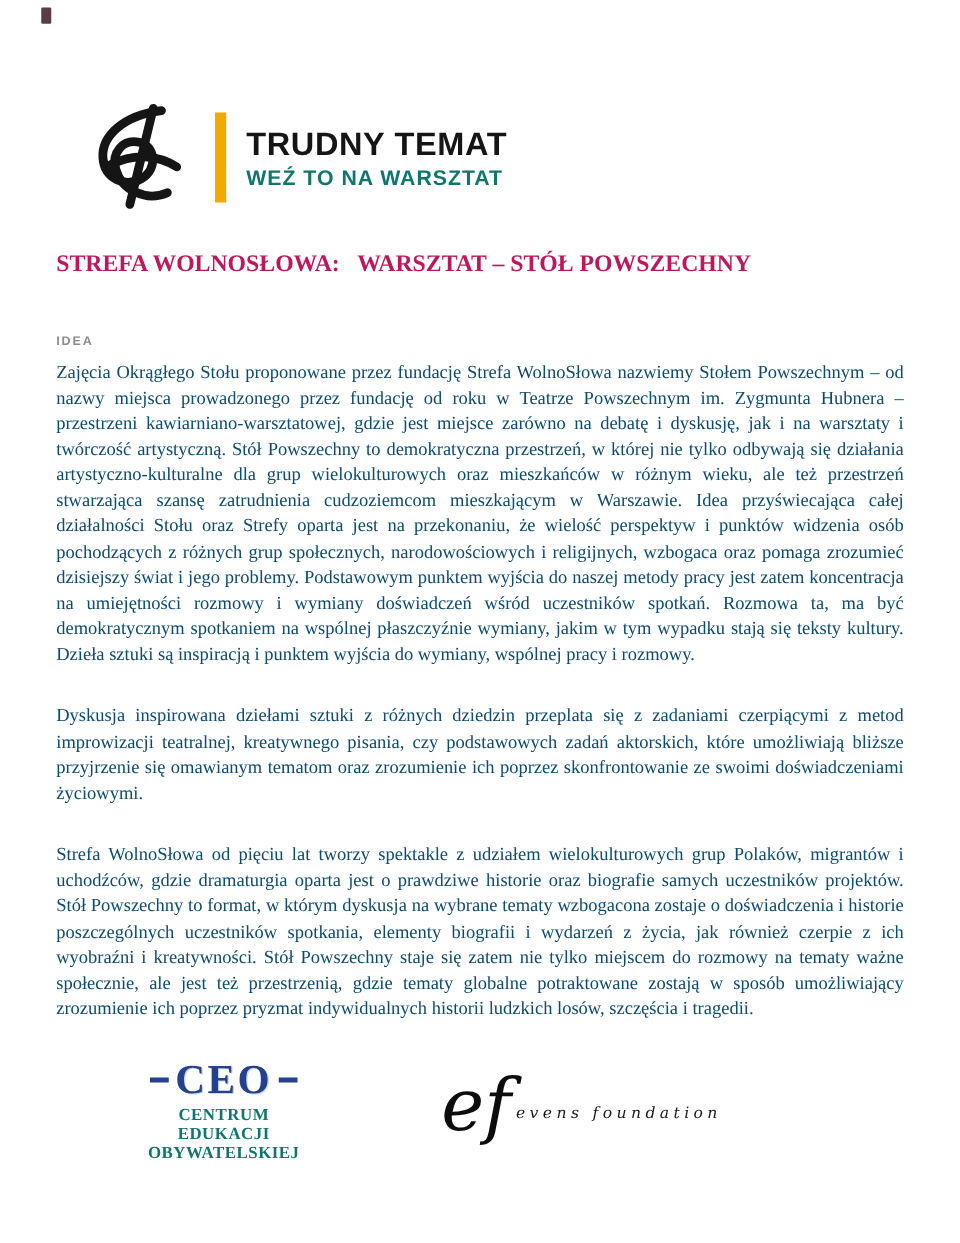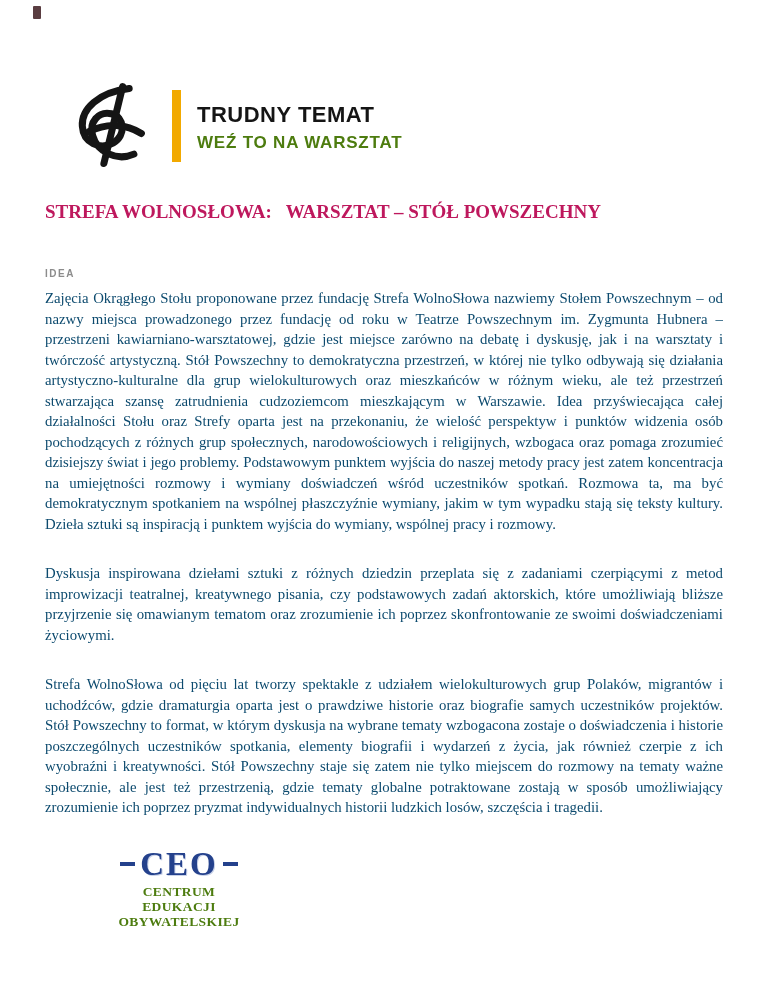--- a/index.html
+++ b/index.html
@@ -18,25 +18,25 @@
     position:absolute;left:33px;top:6px;width:8px;height:13px;
     background:#3d1b20;border-radius:1px;opacity:.85;
   }
   
   .brand{display:flex;align-items:center;margin-left:25px;height:92px;}
   .brand .monogram{width:94px;height:90px;flex:0 0 auto;}
   .brand .accent-bar{width:9px;height:72px;background:#F2A900;margin:0 16px 0 8px;flex:0 0 auto;}
   .brand-text{display:flex;flex-direction:column;justify-content:center;}
   .brand-title{
     font-family:"Liberation Sans", sans-serif;
-    font-weight:800;font-size:22px;line-height:32px;letter-spacing:.5px;color:#151515;
+    font-weight:800;font-size:26px;line-height:32px;letter-spacing:.5px;color:#151515;
   }
   .brand-subtitle{
     font-family:"Liberation Sans", sans-serif;
-    font-weight:700;font-size:17px;line-height:20px;letter-spacing:.8px;color:#4d7c0f;margin-top:2px;
+    font-weight:700;font-size:17px;line-height:20px;letter-spacing:.8px;color:#0f766e;margin-top:2px;
   }
   
   .doc-title{
     margin:28px 0 0 0;
     font-family:"Liberation Serif", serif;
     font-weight:700;font-size:19px;line-height:24px;
     color:#be185d;
     white-space:pre-wrap;
   }
   .section-heading{
@@ -61,21 +61,21 @@
   .ceo-logo{display:flex;flex-direction:column;align-items:center;width:132px;}
   .ceo-row{display:flex;align-items:center;gap:5px;}
   .ceo-dash{width:15px;height:4px;background:#24418C;}
   .ceo-acronym{
     font-family:"Liberation Serif", serif;font-weight:700;
     font-size:33px;line-height:34px;letter-spacing:2px;color:#24418C;
     text-shadow:1px 1px 0 #c9d2e8;
   }
   .ceo-line{
     font-family:"Liberation Serif", serif;font-weight:700;
-    font-size:13.5px;line-height:15px;letter-spacing:.4px;color:#4d7c0f;text-align:center;
+    font-size:13.5px;line-height:15px;letter-spacing:.4px;color:#0f766e;text-align:center;
   }
   .ceo-line.first{margin-top:3px;}
   .evens-logo{display:flex;align-items:center;}
   .evens-monogram{
     font-family:"DejaVu Serif", serif;font-style:italic;
     font-size:58px;line-height:58px;color:#0c0c0c;
     transform:translateY(-4px);
   }
   .evens-wordmark{
     font-family:"DejaVu Serif", serif;font-style:italic;
@@ -120,16 +120,20 @@
     <div class="ceo-logo">
       <div class="ceo-row">
         <span class="ceo-dash"></span>
         <span class="ceo-acronym">CEO</span>
         <span class="ceo-dash"></span>
       </div>
       <div class="ceo-line first">CENTRUM EDUKACJI</div>
       <div class="ceo-line">OBYWATELSKIEJ</div>
     </div>
 
+    <div class="evens-logo">
+      <span class="evens-monogram">ef</span>
+      <span class="evens-wordmark">evens foundation</span>
+    </div>
 
   </div>
 
 </div>
 
 </body></html>

